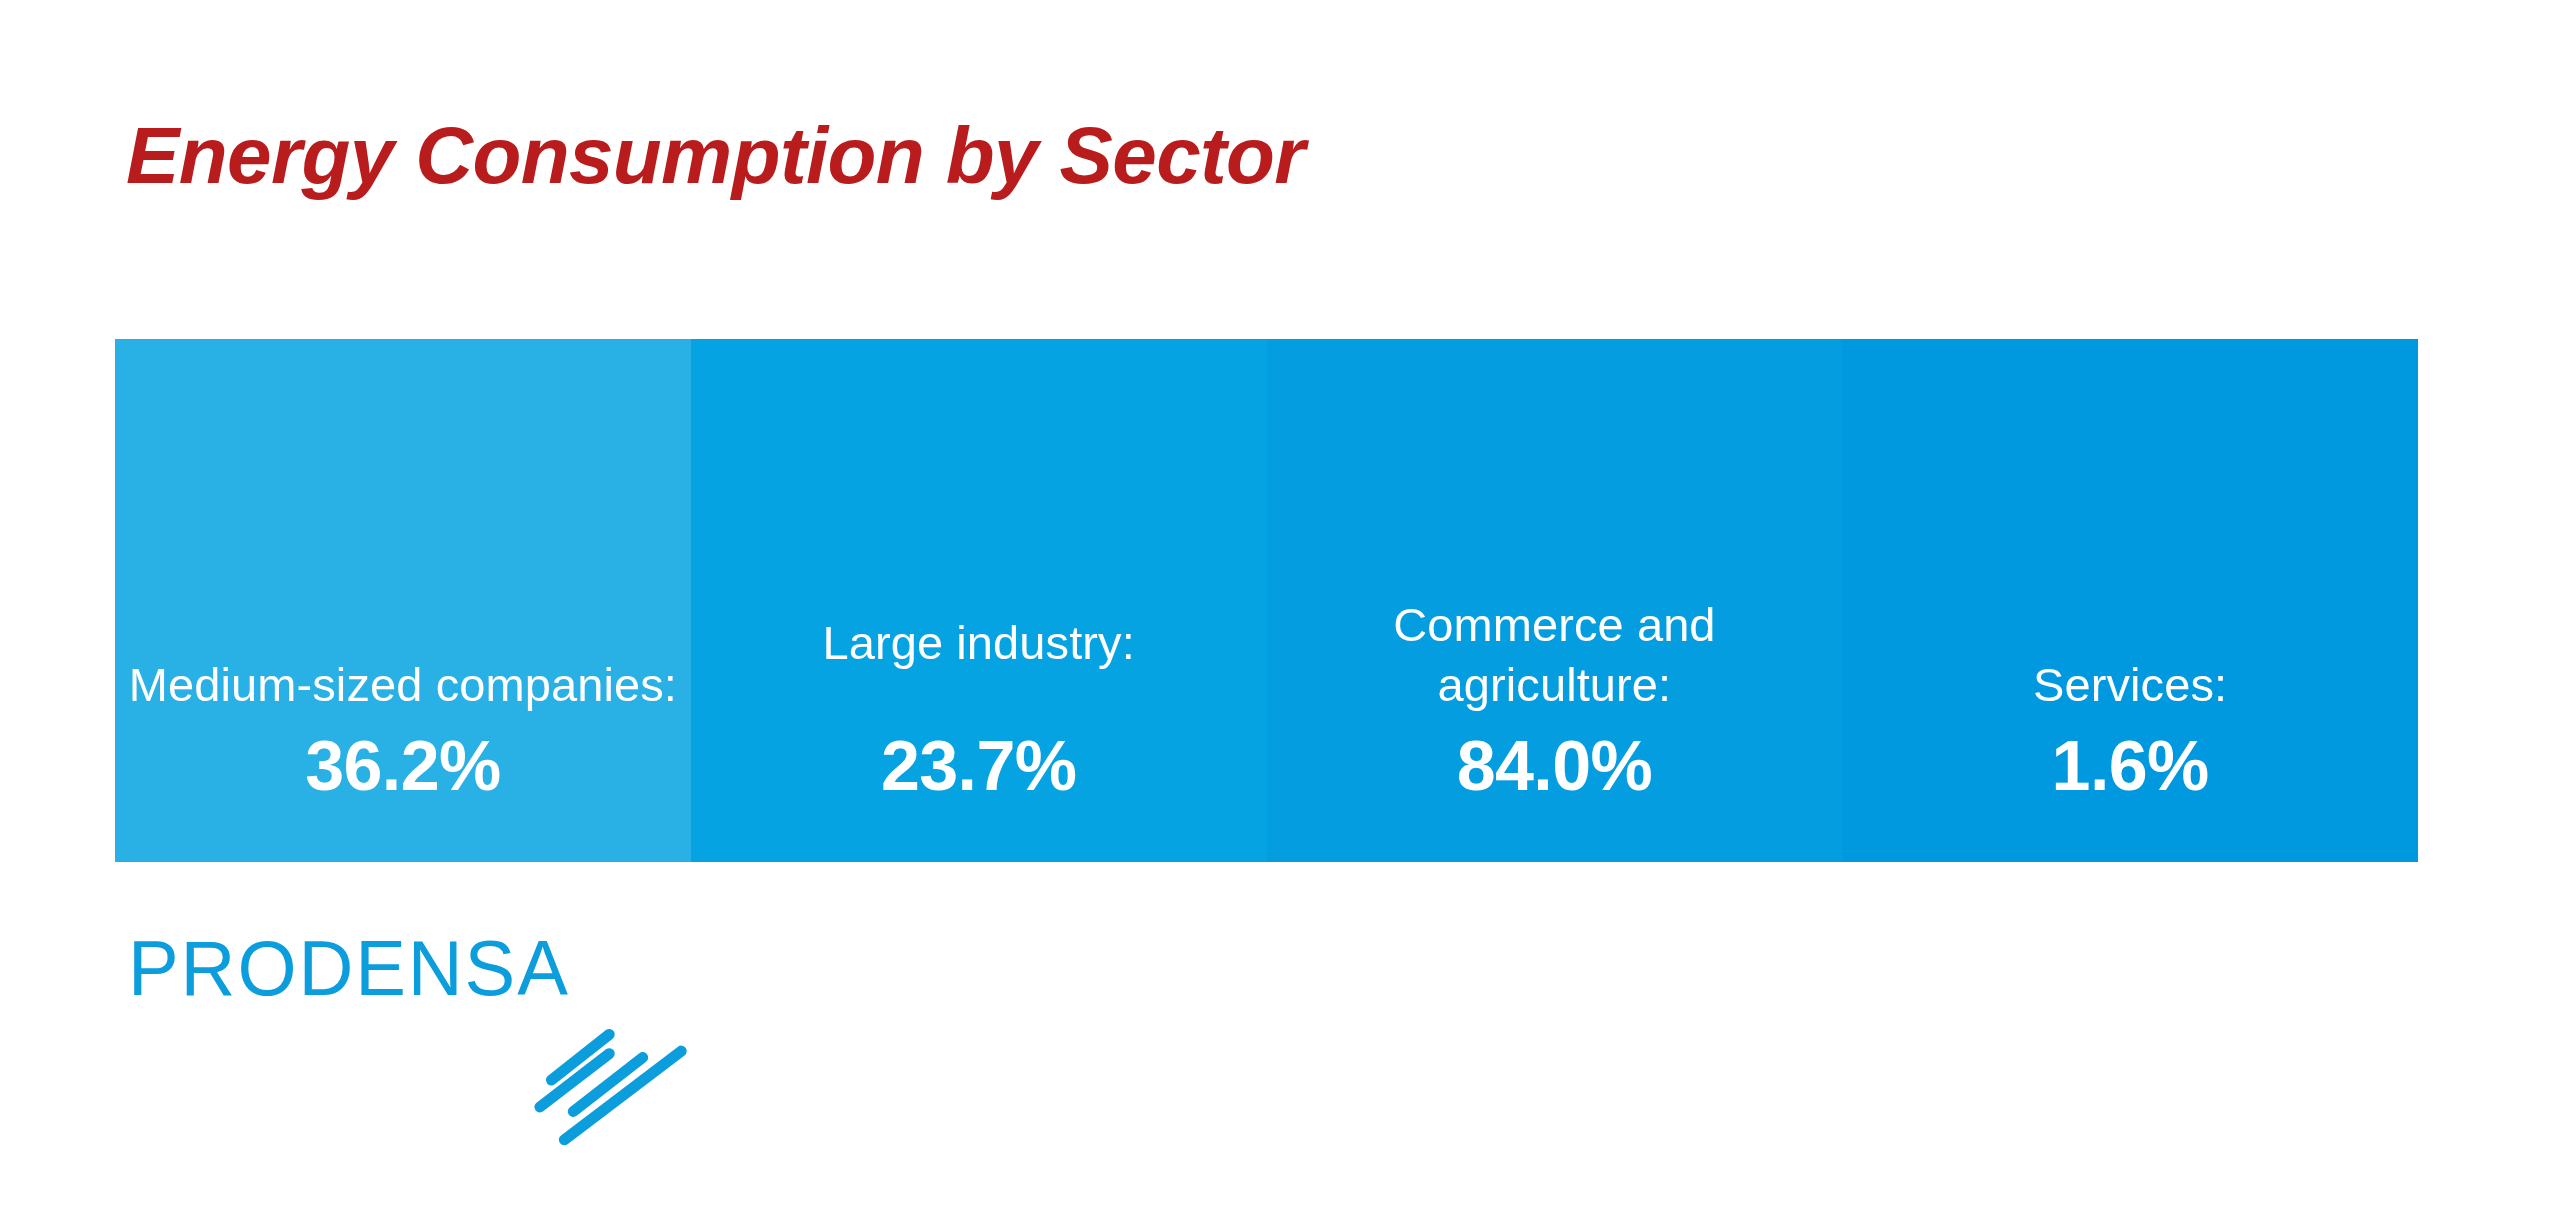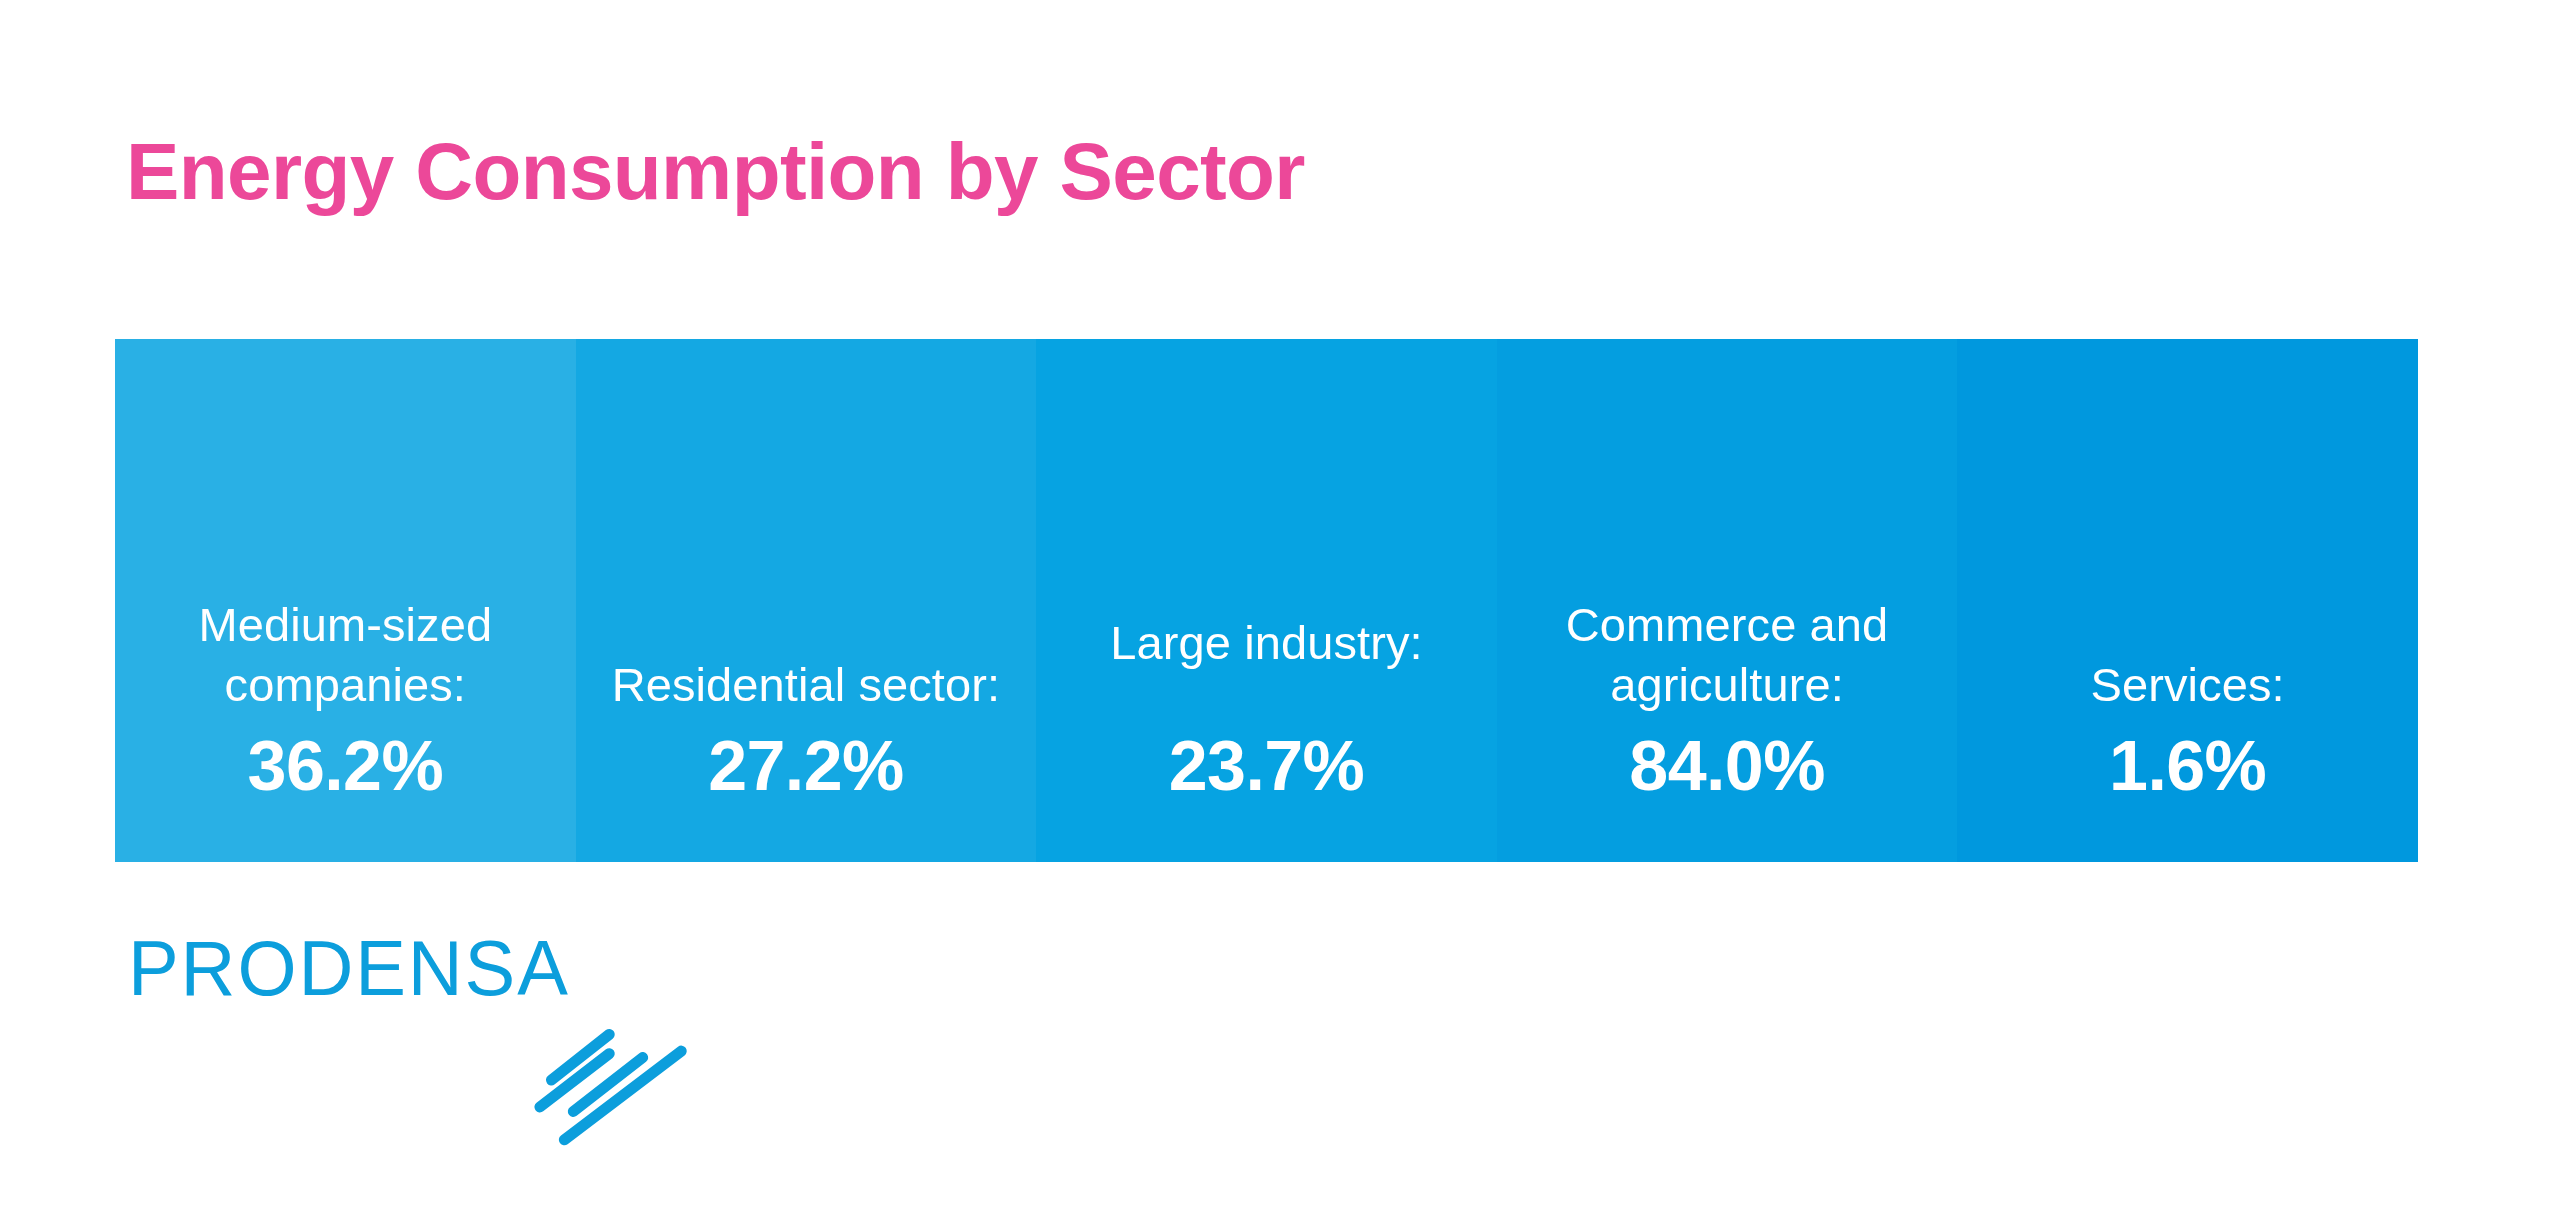--- a/index.html
+++ b/index.html
@@ -16,27 +16,28 @@
     position: relative;
     width: 2576px;
     height: 1230px;
     background: #ffffff;
   }
 
   
   #page-title {
     position: absolute;
     left: 126px;
-    top: 128px;
+    top: 112px;
     font-size: 80px;
     font-weight: 700;
     letter-spacing: -0.6px;
-    color: #ec4899;
+    color: #b91c1c;
     white-space: nowrap;
     line-height: 1.1;
+    font-style: italic;
   }
 
   
   #stat-bar {
     position: absolute;
     left: 115px;
     top: 339px;
     width: 2303px;
     height: 523px;
     display: flex;
@@ -111,24 +112,20 @@
 
   <div id="page-title">Energy Consumption by Sector</div>
 
   <div id="stat-bar">
 
     <div class="stat-panel" style="background-color: rgb(41, 176, 229);">
       <div class="stat-label">Medium-sized companies:</div>
       <div class="stat-value">36.2%</div>
     </div>
 
-    <div class="stat-panel" style="background-color: rgb(20, 168, 227);">
-      <div class="stat-label">Residential sector:</div>
-      <div class="stat-value">27.2%</div>
-    </div>
 
     <div class="stat-panel" style="background-color: rgb(6, 163, 226); gap: 42px;">
       <div class="stat-label">Large industry:</div>
       <div class="stat-value">23.7%</div>
     </div>
 
     <div class="stat-panel" style="background-color: rgb(4, 158, 224);">
       <div class="stat-label">Commerce and agriculture:</div>
       <div class="stat-value">84.0%</div>
     </div>

